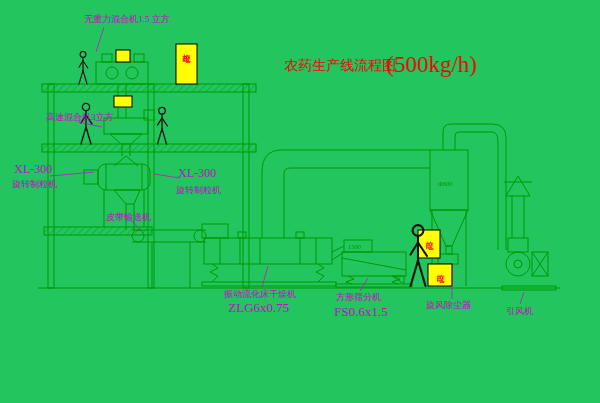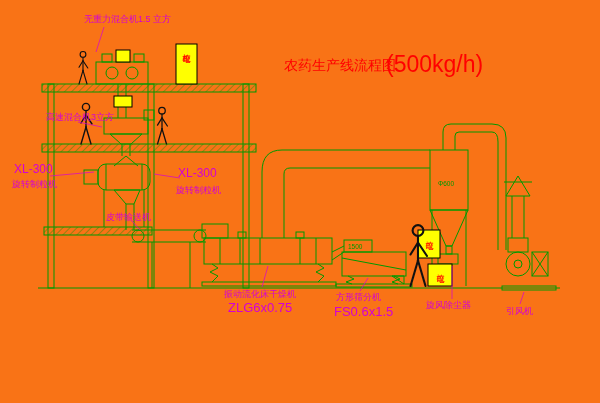--- a/index.html
+++ b/index.html
@@ -1,17 +1,17 @@
 <!DOCTYPE html>
 <html><head>
 <meta charset="utf-8">
 <style>
   html,body{margin:0;padding:0;background:#fff;}
-  .canvas{position:relative;width:600px;height:403px;background:#f97316;overflow:hidden;
-          font-family:Liberation Sans, sans-serif;}
+  .canvas{position:relative;width:600px;height:403px;background:#22c55e;overflow:hidden;
+          font-family:Liberation Serif, serif;}
   svg{position:absolute;left:0;top:0;}
   .g{stroke:#009900;fill:none;stroke-width:1;}
   .gf{stroke:#009900;stroke-width:1;}
   .k{stroke:#111;fill:none;stroke-width:1.4;stroke-linecap:round;}
   .lbl{fill:#d400d4;font-size:9px;}
   .lbl-lg{fill:#d400d4;font-size:12px;}
   .mdl{fill:#d400d4;font-size:13px;}
   .dim{fill:#009900;font-size:6.5px;}
   .cab{fill:#ffff00;stroke:#000;stroke-width:1;}
   .cabtxt{fill:#ff0000;font-size:8px;writing-mode:vertical-rl;text-orientation:upright;}

